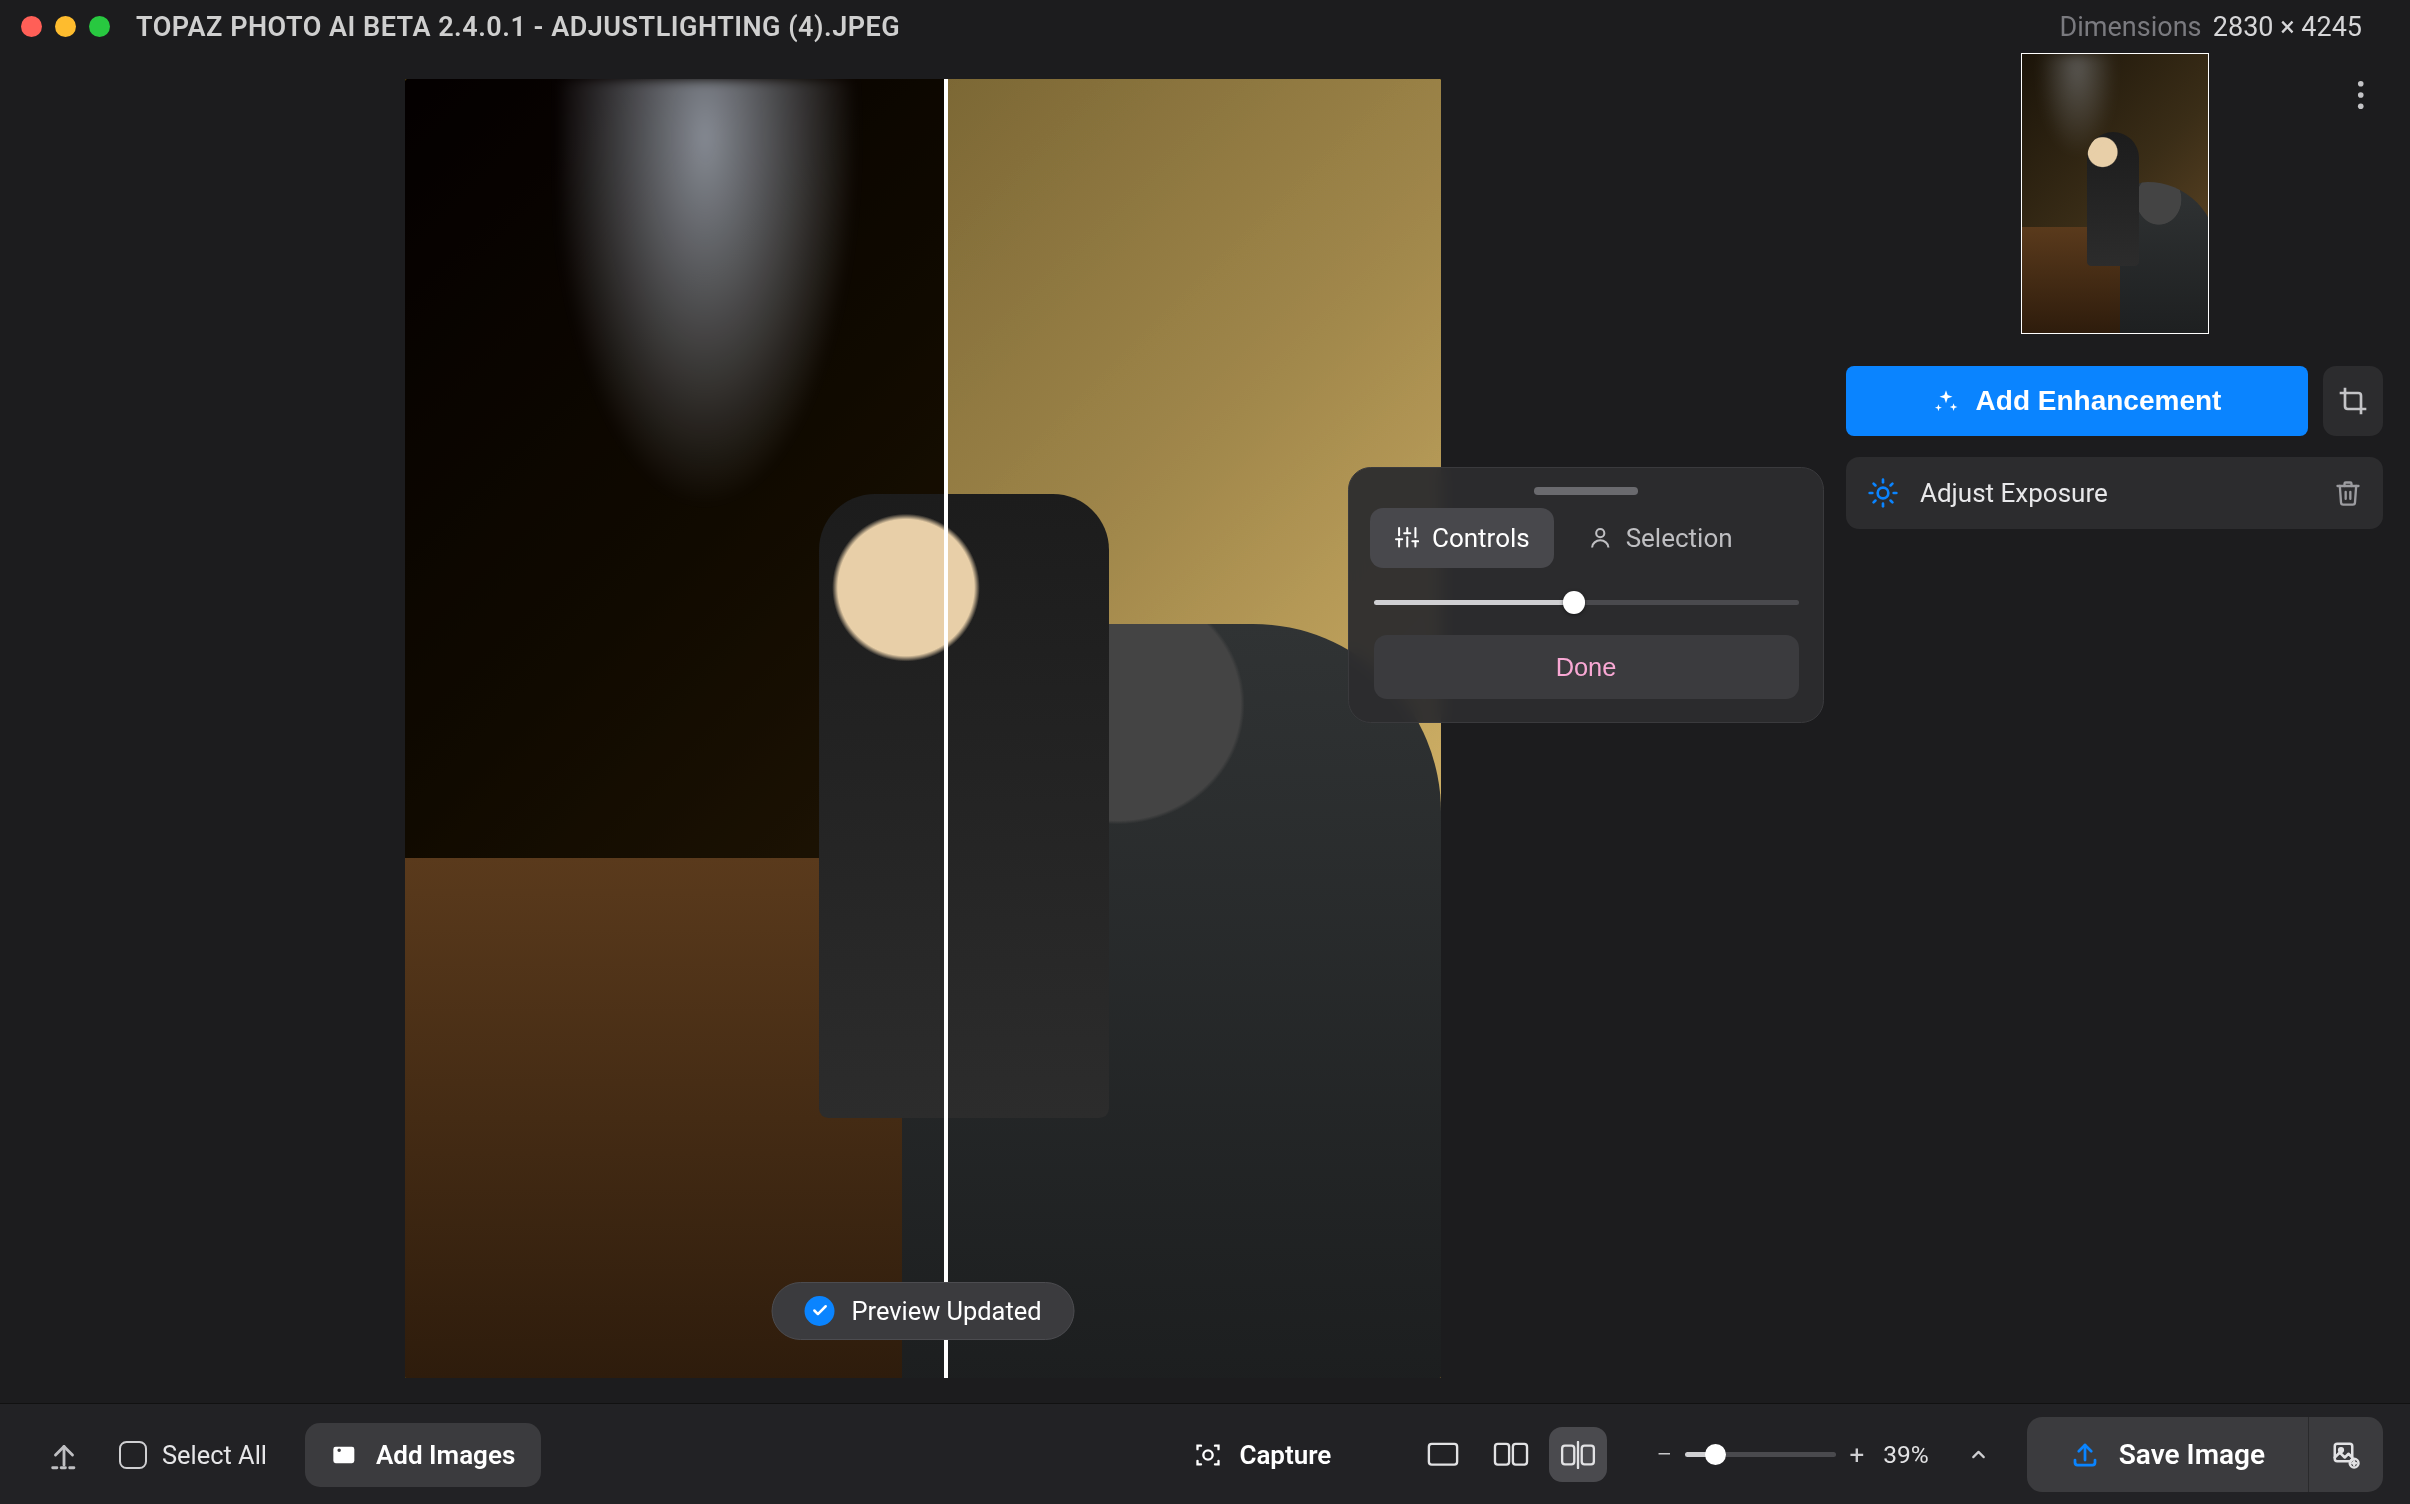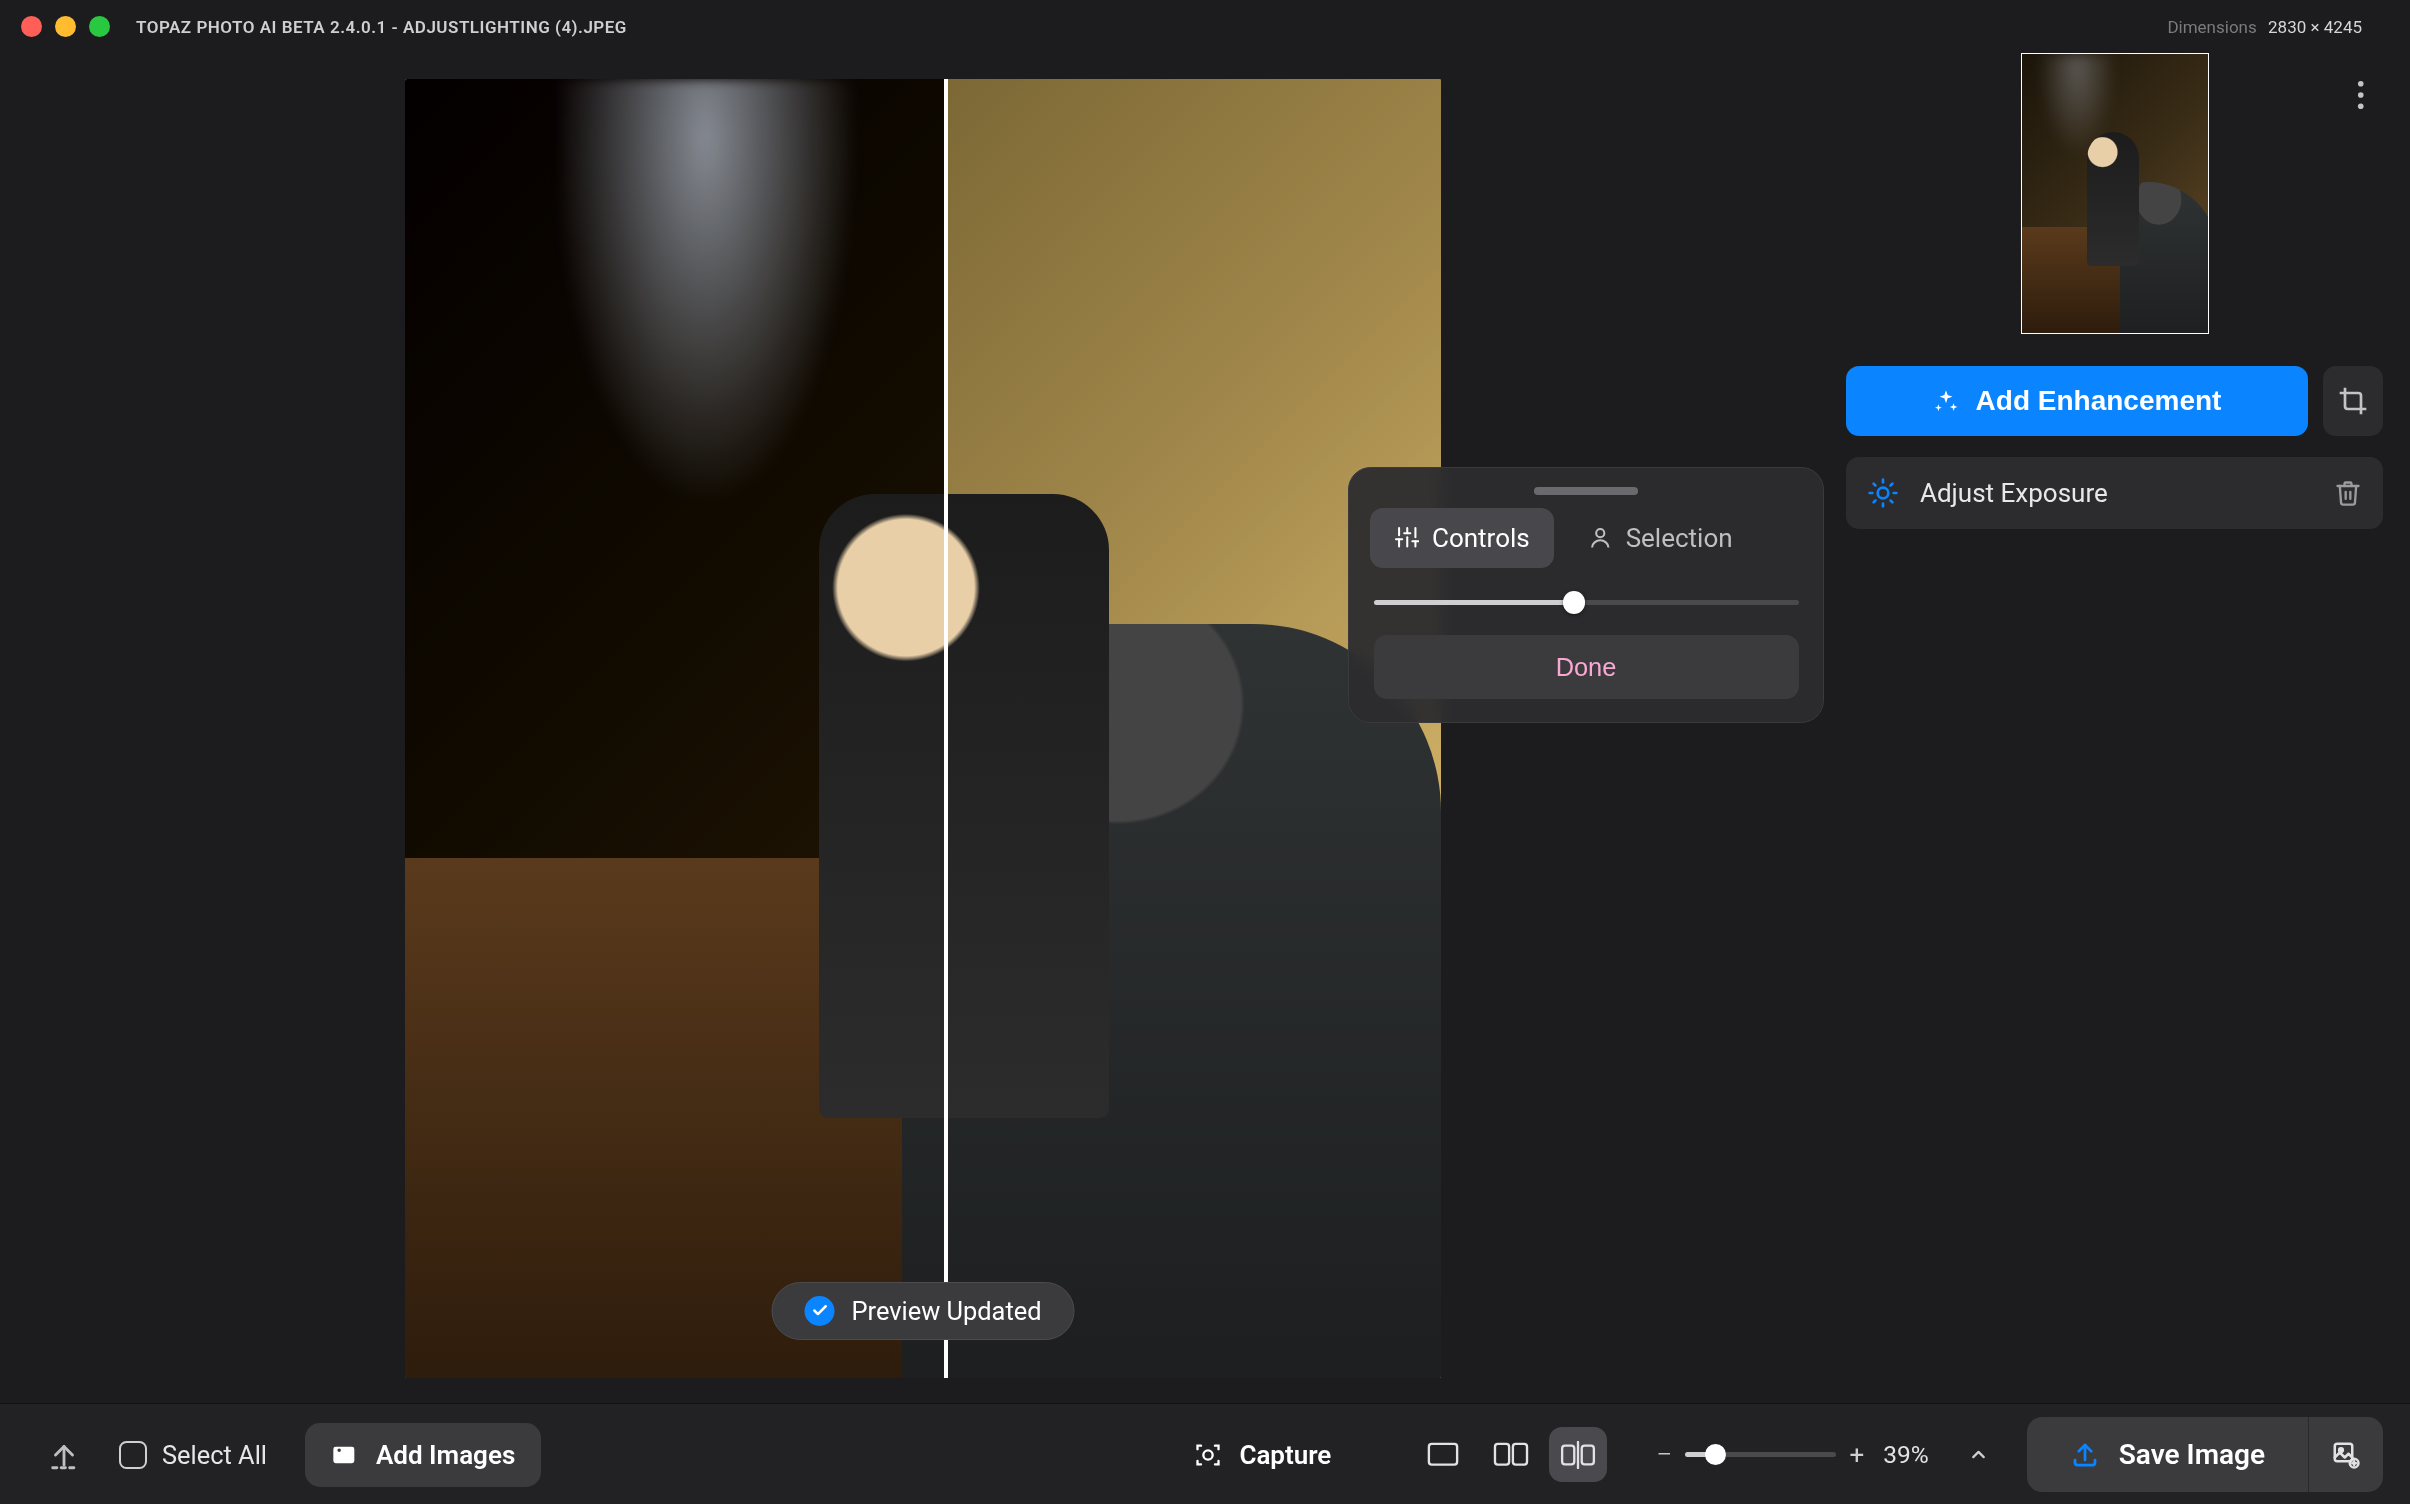--- a/index.html
+++ b/index.html
@@ -18,21 +18,21 @@
     display: flex;
     flex-direction: column;
     background: #1c1c1e;
   }
   
   .titlebar {
     height: 53px;
     display: flex;
     align-items: center;
     padding: 0 21px;
-    font-size: 17px;
+    font-size: 27px;
     color: #cfcfcf;
   }
   .traffic-lights { display: flex; gap: 13px; margin-right: 26px; }
   .tl { width: 21px; height: 21px; border-radius: 50%; }
   .tl.red { background: #ff5f57; }
   .tl.yellow { background: #febc2e; }
   .tl.green { background: #28c840; }
   .title-text { font-weight: 600; letter-spacing: 0.5px; }
   .dim-label { margin-left: auto; color: #7a7a7f; margin-right: 11.3px; }
   .dim-value { color: #d6d6d8; margin-right: 28px; }
@@ -131,21 +131,21 @@
   .thumb .woman { left:35%; top:28%; }
   .kebab {
     position:absolute; right:0; top:19px; width:45px; height:45px;
     display:flex; align-items:center; justify-content:center;
     color:#c4c4c7; cursor:pointer; font-size:26px;
   }
 
   .add-row { display:flex; gap:15px; align-items:stretch; }
   .btn-primary {
     flex:1; background:#0a84ff; color:#fff; border:none;
-    border-radius: 13px; height:70px; font-size:28px; font-weight:600;
+    border-radius: 8px; height:70px; font-size:28px; font-weight:600;
     display:flex; align-items:center; justify-content:center; gap:17px;
     cursor:pointer;
   }
   .crop-btn {
     width:60px; height:70px; background:#2c2c2e; border-radius:13px;
     display:flex; align-items:center; justify-content:center; color:#c4c4c7;
     cursor:pointer;
   }
   .enh-item {
     background:#2c2c2e; border-radius:13px; height:72px;

